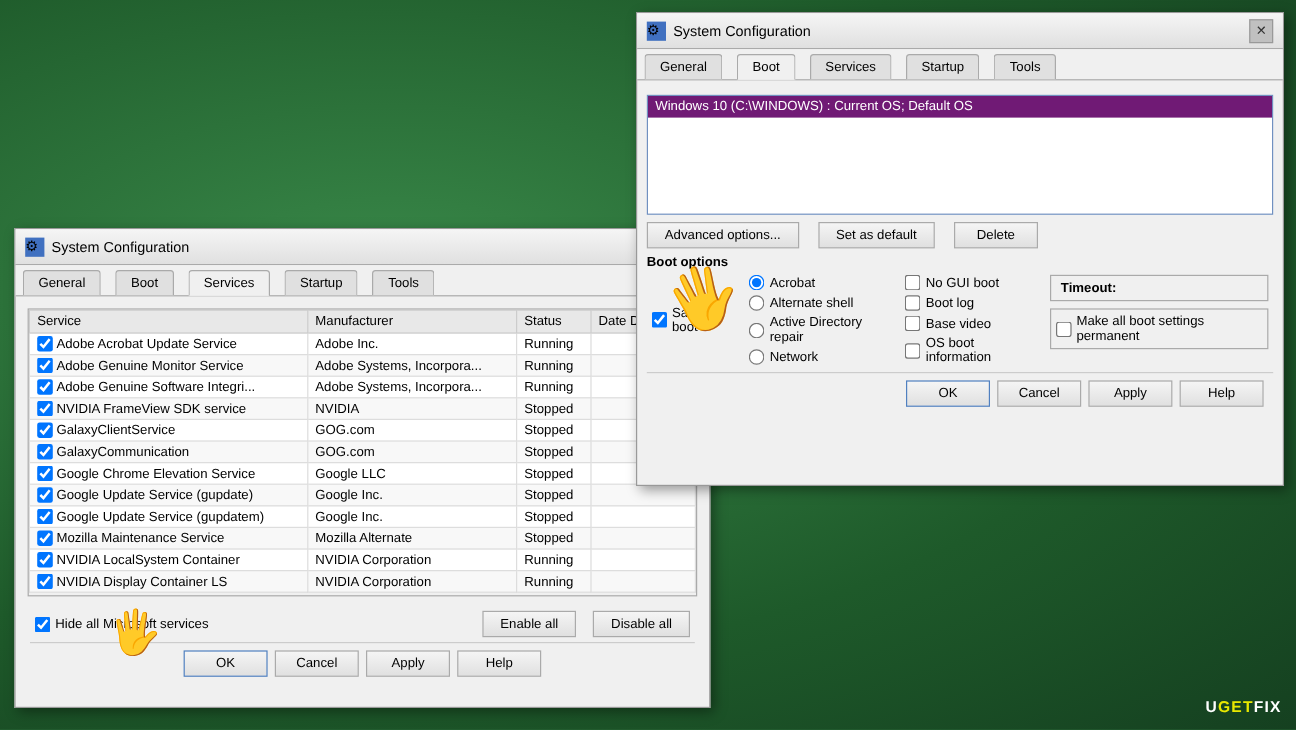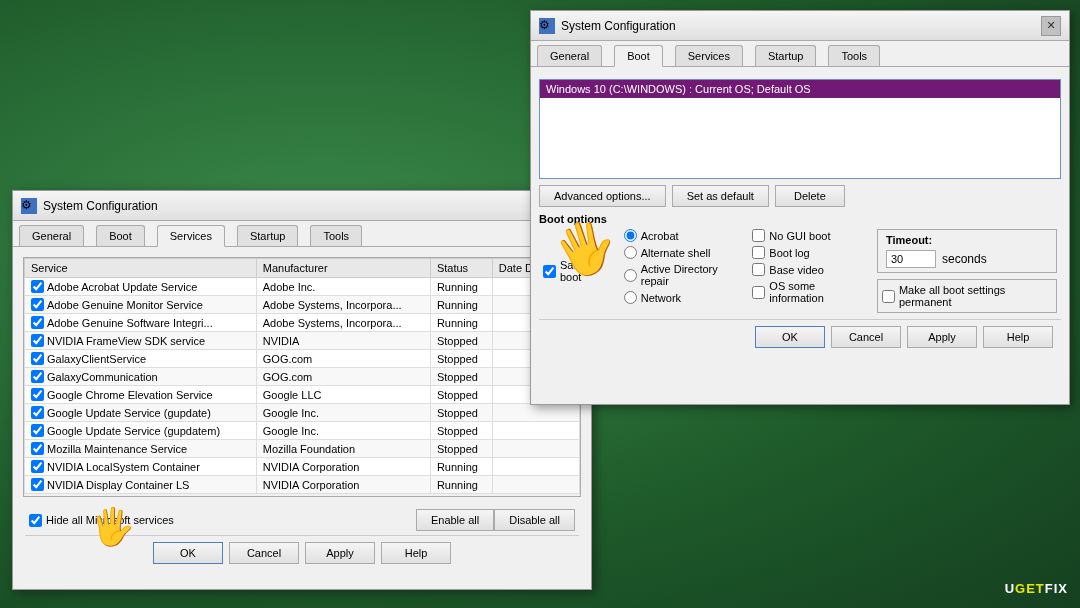--- a/index.html
+++ b/index.html
@@ -160,21 +160,21 @@
 
     .footer-row {
       display: flex;
       justify-content: space-between;
       align-items: center;
       margin: 4px;
     }
 
     .footer-buttons {
       display: flex;
-      gap: 0;
+      gap: 14px;
       align-items: center;
     }
 
     .btn {
       padding: 4px 14px;
       border: 1px solid #aaa;
       background: linear-gradient(to bottom, #f5f5f5, #e0e0e0);
       cursor: pointer;
       font-size: 11px;
       min-width: 70px;
@@ -219,21 +219,21 @@
       font-size: 11px;
     }
 
     .os-list-item.selected {
       background: #701a75;
       color: #fff;
     }
 
     .boot-btn-row {
       display: flex;
-      gap: 6px;
+      gap: 16px;
       margin: 6px 0;
     }
 
     .boot-options-label {
       font-size: 11px;
       font-weight: bold;
       margin: 6px 0 4px;
     }
 
     .boot-left {
@@ -481,21 +481,21 @@
       <td>Stopped</td>
       <td></td>
     </tr>
             <tr>
       <td>
         <div class="cb-cell">
           <input type="checkbox" checked="" style="">
           <span>Mozilla Maintenance Service</span>
         </div>
       </td>
-      <td>Mozilla Foundation</td>
+      <td>Mozilla Alternate</td>
       <td>Stopped</td>
       <td></td>
     </tr>
             <tr>
       <td>
         <div class="cb-cell">
           <input type="checkbox" checked="" style="">
           <span>NVIDIA LocalSystem Container</span>
         </div>
       </td>
@@ -598,31 +598,27 @@
         <div class="check-item">
           <input type="checkbox" id="boot-log-cb" style="">
           <label for="boot-log-cb">Boot log</label>
         </div>
         <div class="check-item">
           <input type="checkbox" id="base-video-cb" style="">
           <label for="base-video-cb">Base video</label>
         </div>
         <div class="check-item">
           <input type="checkbox" id="os-boot-cb" style="">
-          <label for="os-boot-cb">OS some information</label>
+          <label for="os-boot-cb">OS boot information</label>
         </div>
       </div>
 
       <div class="boot-right">
         <div class="timeout-box">
           <div class="timeout-label">Timeout:</div>
-          <div class="timeout-row">
-            <input type="text" class="timeout-input" value="30" style="">
-            <span>seconds</span>
-          </div>
         </div>
         <div class="make-permanent">
           <div class="check-item">
             <input type="checkbox" id="perm-cb" style="">
             <label for="perm-cb">Make all boot settings permanent</label>
           </div>
         </div>
       </div>
     </div>
     <div class="dialog-buttons">

